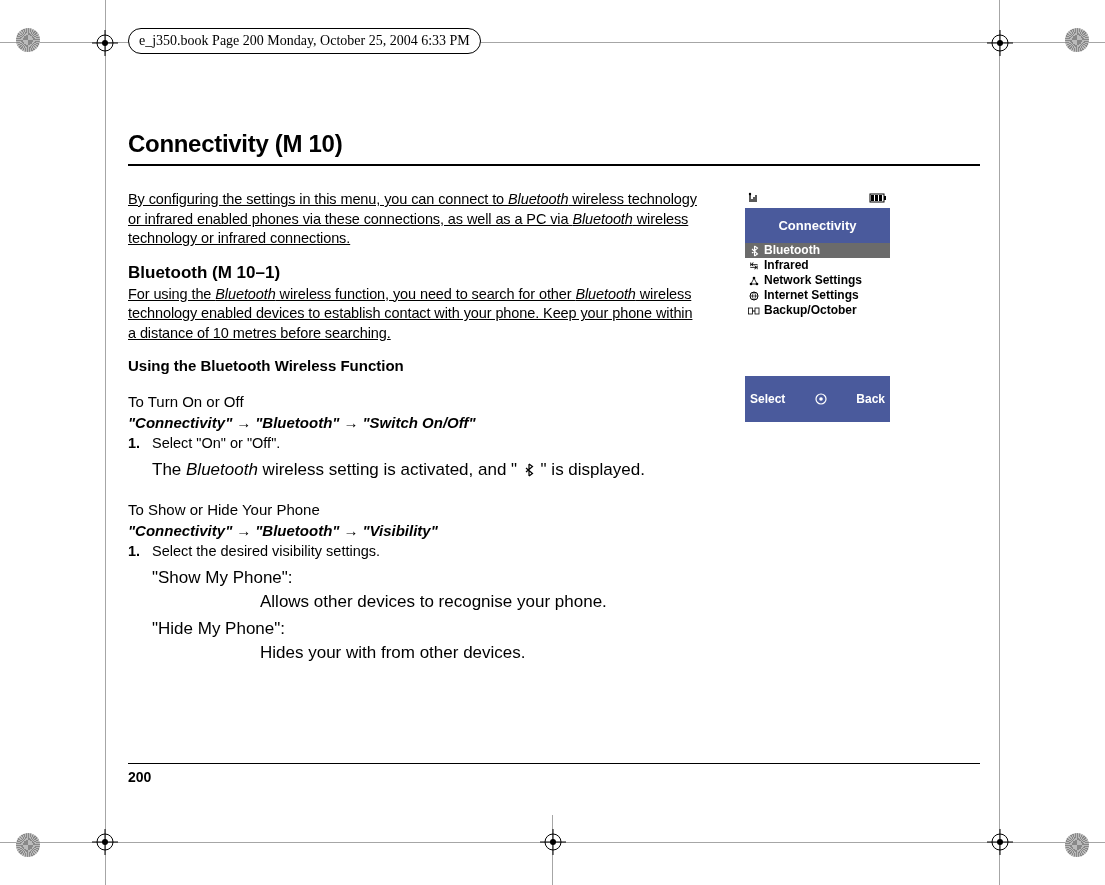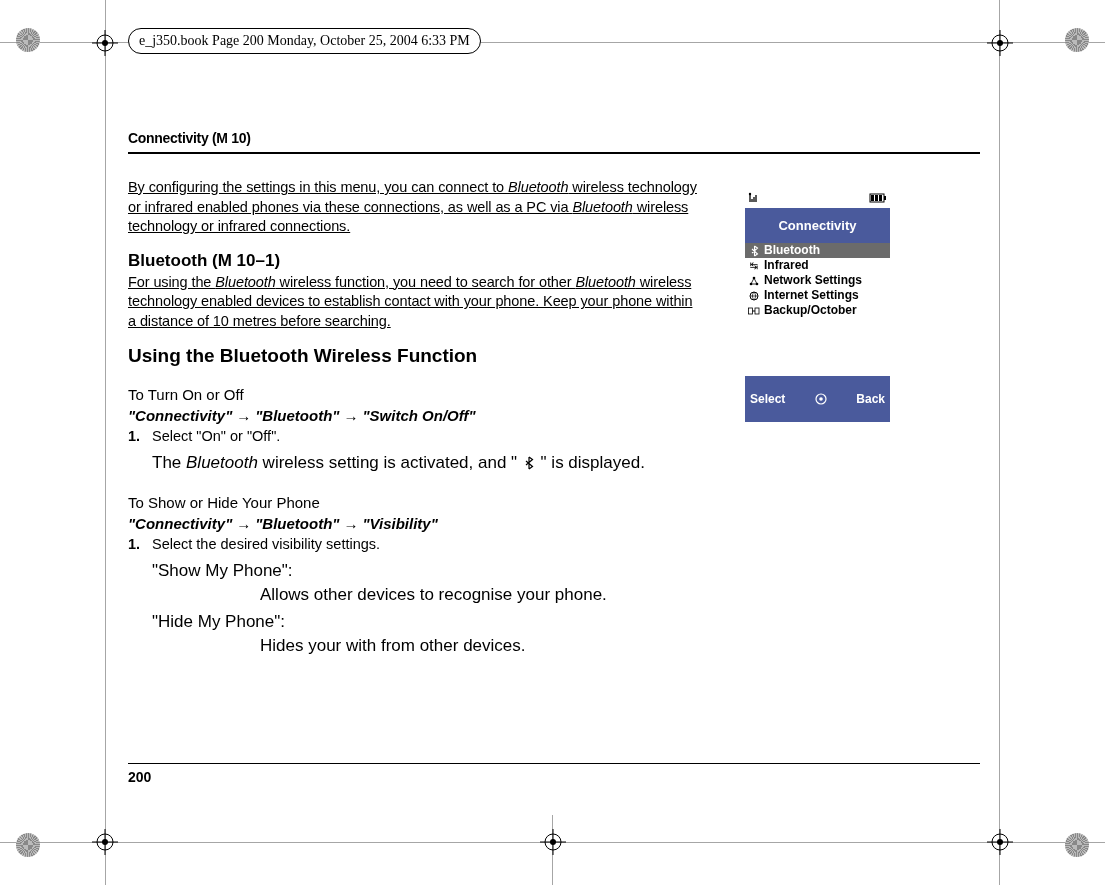--- a/index.html
+++ b/index.html
@@ -59,21 +59,21 @@
       border-radius: 14px;
     }
 
     .content {
       position: absolute;
       top: 130px;
       left: 128px;
       width: 570px;
     }
     .h1 {
-      font-size: 14px;
+      font-size: 24px;
       font-weight: bold;
       color: #000;
       font-family: Arial, sans-serif;
       letter-spacing: -0.3px;
       margin-bottom: 6px;
       font-stretch: condensed;
     }
     .h1-rule {
       height: 2px;
       background: #000;
@@ -91,21 +91,21 @@
     }
     .italic { font-style: italic; }
     .h2 {
       font-size: 17px;
       font-weight: bold;
       margin-bottom: 2px;
       margin-top: 12px;
       font-stretch: condensed;
     }
     .h3 {
-      font-size: 19px;
+      font-size: 15px;
       font-weight: bold;
       margin-top: 10px;
       margin-bottom: 19px;
       font-stretch: condensed;
     }
     .h4 {
       font-size: 15px;
       margin-top: 18px;
       margin-bottom: 4px;
       font-stretch: condensed;

